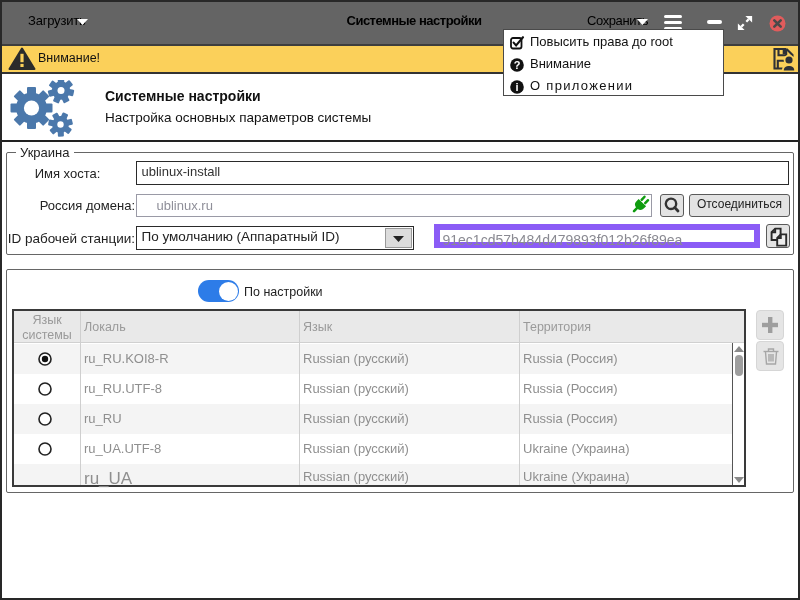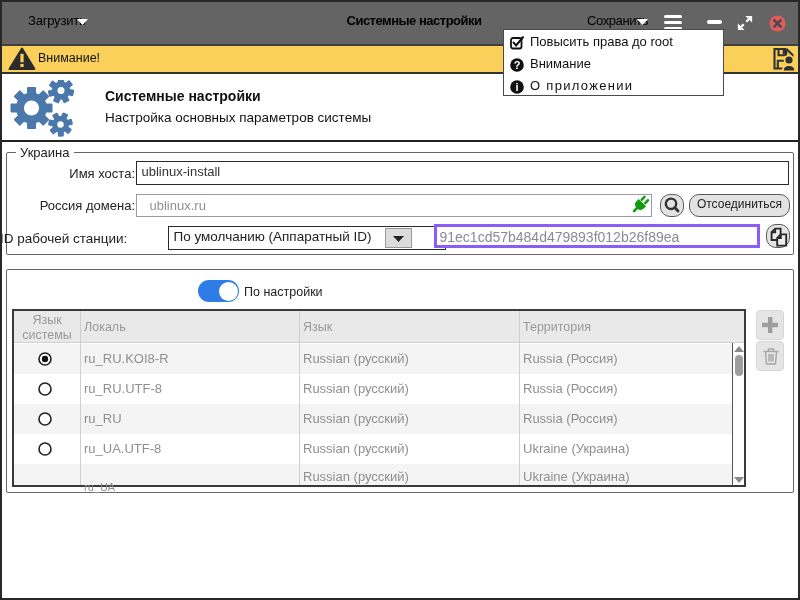--- a/index.html
+++ b/index.html
@@ -7,21 +7,21 @@
   body { font-family:"Liberation Sans", sans-serif; position:relative; overflow:hidden; }
   #win { position:absolute; left:0; top:0; width:800px; height:600px; background:#fff; }
   #winborder { position:absolute; left:0; top:0; width:800px; height:600px; border:2px solid #282828; z-index:99; pointer-events:none; }
   .abs { position:absolute; }
   #topbar { left:0; top:0; width:800px; height:44px; background:#646464; }
   #topline { left:0; top:44px; width:800px; height:1.5px; background:#3e3e3e; }
   #warnbar { left:0; top:45.5px; width:800px; height:26.5px; background:#fbd05a; }
   #warnline { left:0; top:72px; width:800px; height:1.5px; background:#333; }
   .tbtext { color:#000000; font-size:13px;margin-left:14px; }
   .fs { border:1px solid #666; border-radius:2px; }
-  .btn { background:#e3e3e3; border:1.5px solid #5a5a5a; border-radius:10px; color:#222; }
+  .btn { background:#e3e3e3; border:1.5px solid #5a5a5a; border-radius:3px; color:#222; }
   .lbl { font-size:13px; color:#222; }
 </style>
 </head>
 <body>
 <div id="win">
 
   <div class="abs" id="topbar"></div>
   <div class="abs" id="topline"></div>
   <div class="abs" id="warnbar"></div>
   <div class="abs" id="warnline"></div>
@@ -158,50 +158,50 @@
       </g>
     </g>
   </svg>
   <div class="abs" style="left:105px; top:88px; font-size:14px; font-weight:bold; color:#111;">Системные настройки</div>
   <div class="abs" style="left:105px; top:110px; font-size:13.5px; color:#111;">Настройка основных параметров системы</div>
   <div class="abs" style="left:0; top:140px; width:800px; height:1.5px; background:#222;"></div>
 
   <div class="abs fs" style="left:6px; top:151.5px; width:788px; height:103px;"></div>
   <div class="abs" style="left:16px; top:144.5px; background:#fff; padding:0 4px; font-size:13px; color:#222;">Украина</div>
 
-  <div class="abs lbl" style="left:0px; top:166px; width:135px; text-align:right;">Имя хоста:</div>
+  <div class="abs lbl" style="left:0px; top:166px; width:135px; text-align:center;">Имя хоста:</div>
   <div class="abs" style="left:135.5px; top:160.5px; width:653px; height:24px; border:1.5px solid #2a2a2a; background:#fff; font-size:13px; color:#333; line-height:20px; padding-left:5px;">ublinux-install</div>
 
   <div class="abs lbl" style="left:0px; top:198px; width:135px; text-align:right;">Россия домена:</div>
-  <div class="abs" style="left:135.5px; top:193.5px; width:516px; height:23px; border:1px solid #9a9aa6; background:#fff; font-size:13px; color:#8f8f99; line-height:21px; padding-left:13px;">ublinux.ru</div>
+  <div class="abs" style="left:135.5px; top:193.5px; width:516px; height:23px; border:1px solid #9a9aa6; background:#fff; font-size:13px; color:#8f8f99; line-height:21px; padding-left:20px;">ublinux.ru</div>
 
   <svg class="abs" width="26" height="26" style="left:627px; top:192px;" viewBox="0 0 26 26">
     <g transform="rotate(44 13 13)" fill="#0f9c0f">
       <path d="M7.8 9.6 L18.2 9.6 L18.2 13 Q18.2 17.4 13 17.4 Q7.8 17.4 7.8 13 Z"></path>
       <rect x="9.3" y="2.8" width="2.5" height="6.4" rx="1.1"></rect>
       <rect x="14.2" y="2.8" width="2.5" height="6.4" rx="1.1"></rect>
       <line x1="13" y1="17.4" x2="13" y2="21.6" stroke="#0f9c0f" stroke-width="2.6" stroke-linecap="round"></line>
     </g>
   </svg>
   <div class="abs btn" style="left:660px; top:194px; width:24px; height:22.5px;">
     <svg width="20" height="19" style="position:absolute; left:1px; top:1px;">
       <circle cx="9" cy="7.8" r="5.2" fill="none" stroke="#333" stroke-width="2.4"></circle>
       <line x1="12.7" y1="11.6" x2="16" y2="15" stroke="#333" stroke-width="2.8" stroke-linecap="round"></line>
     </svg>
   </div>
   <div class="abs btn" style="left:689px; top:194px; width:101px; height:22.5px; font-size:12px; text-align:center; line-height:19.5px;">Отсоединиться</div>
 
-  <div class="abs" style="left:0px; top:231px; width:135px; font-size:13.5px; color:#222;">ID рабочей станции:</div>
-  <div class="abs" style="left:135.5px; top:226px; width:278px; height:23.5px; border:1.5px solid #2a2a2a; background:#fff; font-size:13.5px; color:#222; line-height:20px; padding-left:5px;margin-left:32px;">По умолчанию (Аппаратный ID)</div>
+  <div class="abs" style="left:0px; top:231px; width:135px; text-align:right; font-size:13.5px; color:#222;">ID рабочей станции:</div>
+  <div class="abs" style="left:135.5px; top:226px; width:278px; height:23.5px; border:1.5px solid #2a2a2a; background:#fff; font-size:13.5px; color:#222; line-height:20px; padding-left:5px;">По умолчанию (Аппаратный ID)</div>
   <div class="abs" style="left:385px; top:227.5px; width:26.5px; height:20.5px; background:#dcdcdc; border:1px solid #999;">
     <svg width="12" height="8" style="position:absolute; left:6.5px; top:6px;">
         <polygon points="0,1 11,1 5.5,7" fill="#222"></polygon>
       </svg>
   </div>
-  <div class="abs" style="left:434px; top:224px; width:326px; height:23.5px; border:3px solid #8b5cf6; background:#fff; font-size:14px; color:#8a8a92; line-height:21px; padding-left:2.5px;">91ec1cd57b484d479893f012b26f89ea</div>
+  <div class="abs" style="left:434px; top:224px; width:326px; height:23.5px; border:6px solid #8b5cf6; background:#fff; font-size:14px; color:#8a8a92; line-height:21px; padding-left:2.5px;">91ec1cd57b484d479893f012b26f89ea</div>
   <div class="abs btn" style="left:766px; top:224px; width:24px; height:23.5px;">
     <svg width="24" height="23" style="position:absolute; left:-1px; top:-1px;" viewBox="0 0 24 23">
       <g fill="#ececec" stroke="#2a2a2a" stroke-width="1.9" stroke-linejoin="miter">
         <path d="M9.2 4.6 L14.6 4.6 L14.6 16 L5.6 16 L5.6 8.2 Z"></path>
         <path d="M9.2 4.6 L9.2 8.2 L5.6 8.2" fill="none"></path>
         <path d="M14.8 10.4 L20.2 10.4 L20.2 21.6 L11.2 21.6 L11.2 14 Z"></path>
         <path d="M14.8 10.4 L14.8 14 L11.2 14" fill="none"></path>
       </g>
     </svg>
   </div>
@@ -246,21 +246,21 @@
     <div style="position:absolute; left:509px; top:40px; font-size:13px; color:#8f8f8f;">Russia (Россия)</div>
     <div style="position:absolute; left:70px; top:70px; font-size:13px; color:#8f8f8f;">ru_RU.UTF-8</div>
     <div style="position:absolute; left:289px; top:70px; font-size:13px; color:#8f8f8f;">Russian (русский)</div>
     <div style="position:absolute; left:509px; top:70px; font-size:13px; color:#8f8f8f;">Russia (Россия)</div>
     <div style="position:absolute; left:70px; top:100px; font-size:13px; color:#8f8f8f;">ru_RU</div>
     <div style="position:absolute; left:289px; top:100px; font-size:13px; color:#8f8f8f;">Russian (русский)</div>
     <div style="position:absolute; left:509px; top:100px; font-size:13px; color:#8f8f8f;">Russia (Россия)</div>
     <div style="position:absolute; left:70px; top:130px; font-size:13px; color:#8f8f8f;">ru_UA.UTF-8</div>
     <div style="position:absolute; left:289px; top:130px; font-size:13px; color:#8f8f8f;">Russian (русский)</div>
     <div style="position:absolute; left:509px; top:130px; font-size:13px; color:#8f8f8f;">Ukraine (Украина)</div>
-    <div style="position:absolute; left:70px; top:170px; font-size:11px; color:#8f8f8f;">ru_UA</div>
+    <div style="position:absolute; left:70px; top:158px; font-size:17px; color:#8f8f8f;">ru_UA</div>
     <div style="position:absolute; left:289px; top:158px; font-size:13px; color:#8f8f8f;">Russian (русский)</div>
     <div style="position:absolute; left:509px; top:158px; font-size:13px; color:#8f8f8f;">Ukraine (Украина)</div>
 
     <div style="position:absolute; left:717.5px; top:31.5px; width:12.5px; height:142.5px; background:#fff; border-left:1px solid #555;"></div>
     <svg width="10" height="7" style="position:absolute; left:720px; top:35px;">
         <polygon points="5,0 10,6 0,6" fill="#8a8a8a"></polygon>
       </svg>
     <svg width="10" height="7" style="position:absolute; left:720px; top:166px;">
         <polygon points="0,0 10,0 5,6" fill="#8a8a8a"></polygon>
       </svg>

